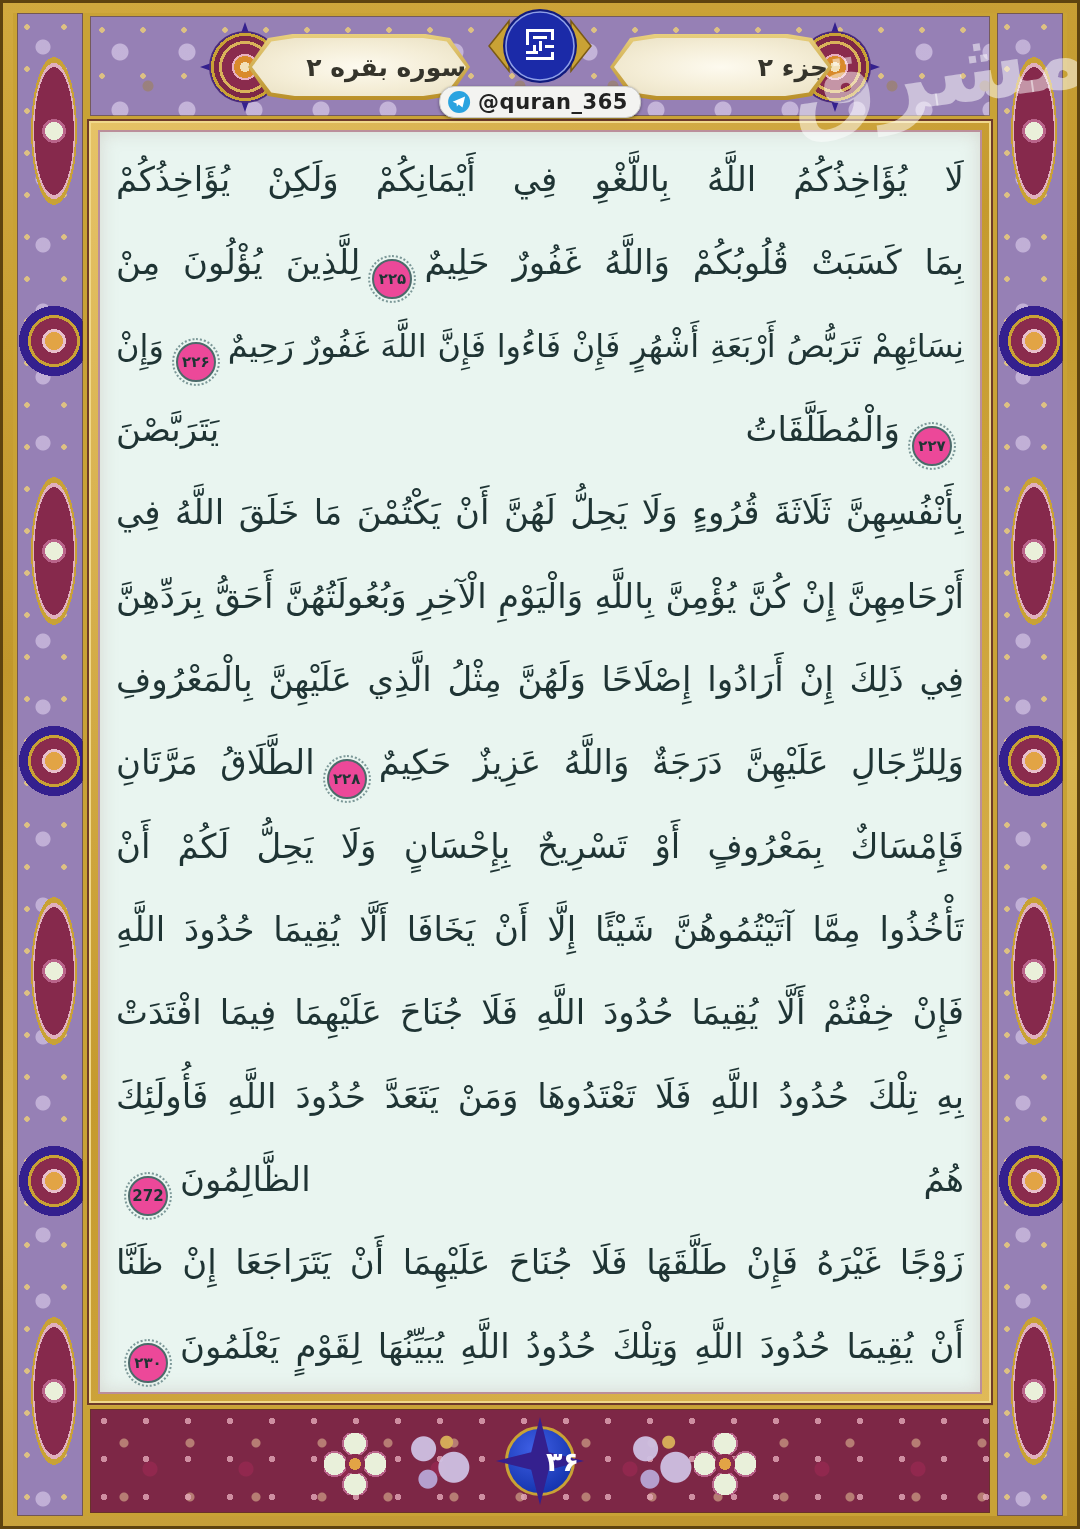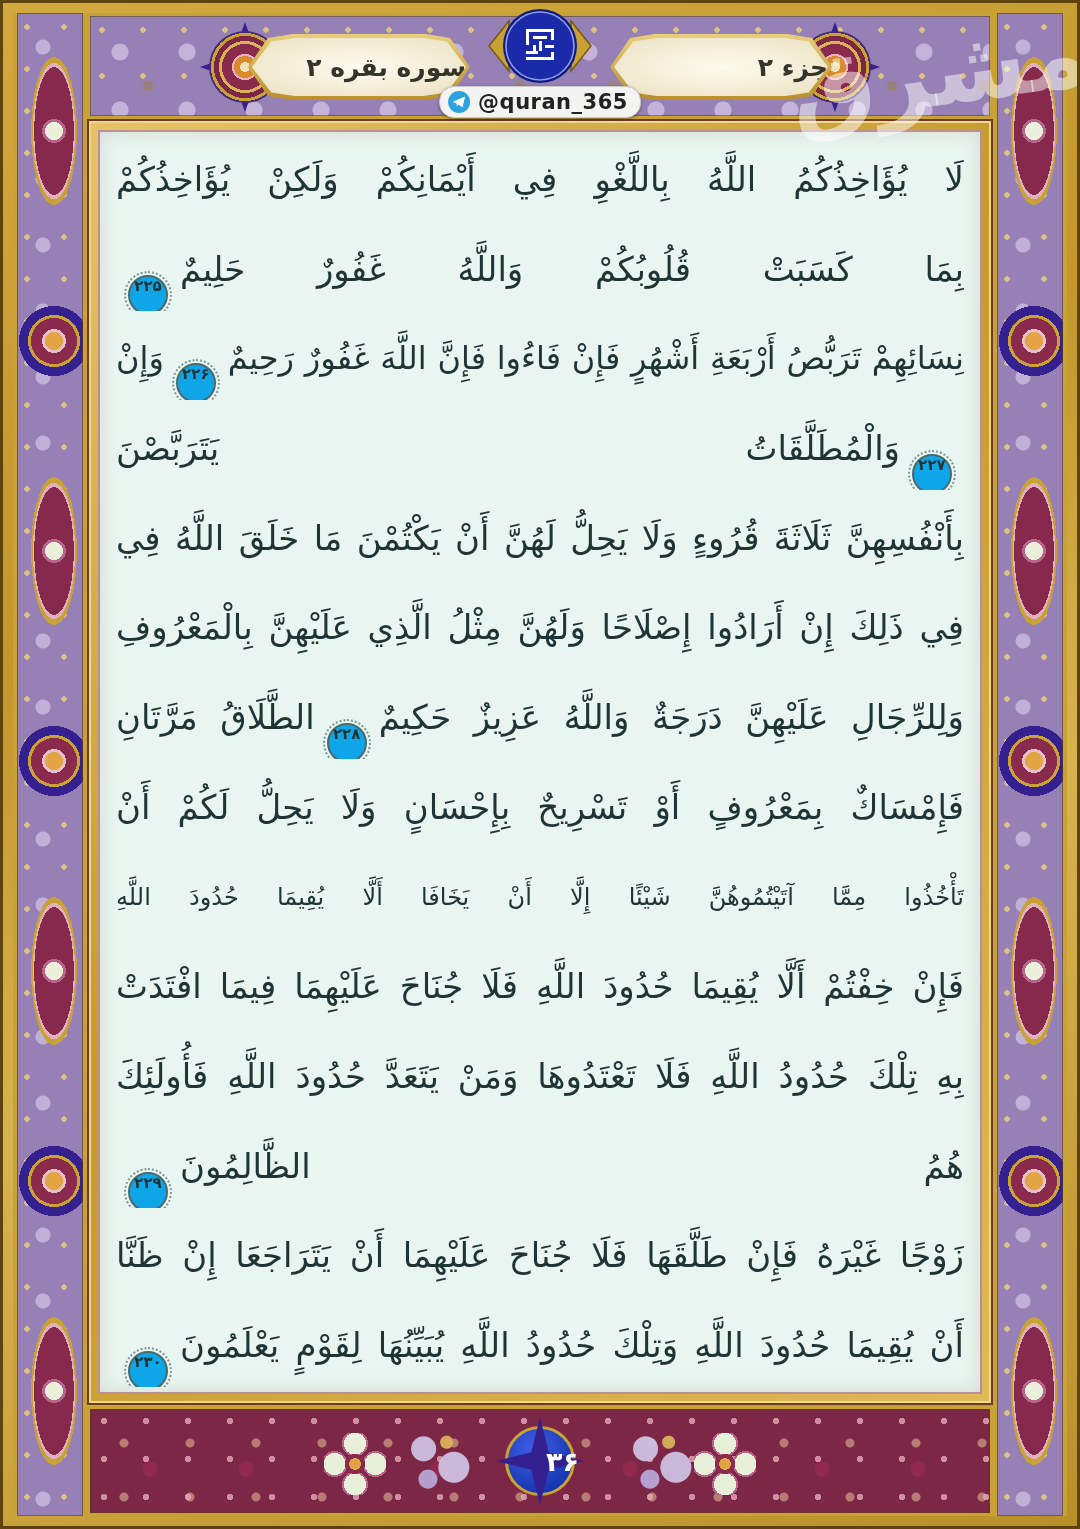--- a/index.html
+++ b/index.html
@@ -83,23 +83,23 @@
   
   .frame{position:absolute;left:84px;right:84px;top:116px;bottom:121px;z-index:2;
     background:linear-gradient(135deg,#e6c367,#c59a2e 45%,#e0ba58);
     border:2px solid #6e3a2a;box-shadow:inset 0 0 0 2px #f0d88a;padding:11px;}
   .sheet{position:relative;width:100%;height:100%;background:var(--sheet);
     box-shadow:0 0 0 2px #bb8e9a, inset 0 0 18px rgba(160,130,120,.25);
     padding:5px 16px;display:flex;flex-direction:column;justify-content:space-between;}
 
   .line{direction:rtl;text-align:justify;text-align-last:justify;color:var(--ink);
     height:84px;line-height:84px;overflow:hidden;font-size:34px;}
-  .vb{display:inline-flex;align-items:flex-start;justify-content:center;width:40px;height:40px;
+  .vb{display:inline-flex;align-items:center;justify-content:center;width:40px;height:40px;
     border:2px solid #4c6a6a;border-radius:50%;outline:2px dotted #7c9898;outline-offset:2px;
-    margin:0 12px;vertical-align:-10px;background:#0ea5e9;line-height:normal;}
+    margin:0 12px;vertical-align:-10px;background:#ec4899;line-height:normal;}
   .vn{font-size:15px;color:var(--ink);font-weight:bold;}
 
   
   .clover{position:absolute;width:62px;height:62px;top:24px;
     background:
       radial-gradient(circle at 50% 50%,#e2a445 0 6px,#8a2b4d 6px 10px,rgba(0,0,0,0) 10px),
       radial-gradient(circle at 50% 17%,#e9f0da 0 11px,#b9648a 11px 13px,rgba(0,0,0,0) 13px),
       radial-gradient(circle at 50% 83%,#e9f0da 0 11px,#b9648a 11px 13px,rgba(0,0,0,0) 13px),
       radial-gradient(circle at 17% 50%,#e9f0da 0 11px,#b9648a 11px 13px,rgba(0,0,0,0) 13px),
       radial-gradient(circle at 83% 50%,#e9f0da 0 11px,#b9648a 11px 13px,rgba(0,0,0,0) 13px);}
@@ -175,38 +175,39 @@
     <span>@quran_365</span>
   </div>
 
   <div class="watermark">مشرق</div>
 
   <div class="frame">
     <div class="sheet">
         <div class="line" style="font-size: 34px;"><span>لَا يُؤَاخِذُكُمُ اللَّهُ بِاللَّغْوِ فِي أَيْمَانِكُمْ وَلَكِنْ يُؤَاخِذُكُمْ</span></div>
         <div class="line" style="font-size: 34px;"><span>بِمَا كَسَبَتْ قُلُوبُكُمْ وَاللَّهُ غَفُورٌ حَلِيمٌ</span><span class="vb">
             <span class="vn">۲۲۵</span>
-          </span></div>
+          </span><span>لِلَّذِينَ يُؤْلُونَ مِنْ</span></div>
         <div class="line" style="font-size: 32px;"><span>نِسَائِهِمْ تَرَبُّصُ أَرْبَعَةِ أَشْهُرٍ فَإِنْ فَاءُوا فَإِنَّ اللَّهَ غَفُورٌ رَحِيمٌ</span><span class="vb">
             <span class="vn">۲۲۶</span>
           </span><span>وَإِنْ</span></div>
         <div class="line" style="font-size: 34px;"><span class="vb">
             <span class="vn">۲۲۷</span>
           </span><span>وَالْمُطَلَّقَاتُ يَتَرَبَّصْنَ</span></div>
         <div class="line" style="font-size: 34px;"><span>بِأَنْفُسِهِنَّ ثَلَاثَةَ قُرُوءٍ وَلَا يَحِلُّ لَهُنَّ أَنْ يَكْتُمْنَ مَا خَلَقَ اللَّهُ فِي</span></div>
+        <div class="line" style="font-size: 34px;"><span>أَرْحَامِهِنَّ إِنْ كُنَّ يُؤْمِنَّ بِاللَّهِ وَالْيَوْمِ الْآخِرِ وَبُعُولَتُهُنَّ أَحَقُّ بِرَدِّهِنَّ</span></div>
         <div class="line" style="font-size: 34px;"><span>فِي ذَلِكَ إِنْ أَرَادُوا إِصْلَاحًا وَلَهُنَّ مِثْلُ الَّذِي عَلَيْهِنَّ بِالْمَعْرُوفِ</span></div>
         <div class="line" style="font-size: 34px;"><span>وَلِلرِّجَالِ عَلَيْهِنَّ دَرَجَةٌ وَاللَّهُ عَزِيزٌ حَكِيمٌ</span><span class="vb">
             <span class="vn">۲۲۸</span>
           </span><span>الطَّلَاقُ مَرَّتَانِ</span></div>
         <div class="line" style="font-size: 34px;"><span>فَإِمْسَاكٌ بِمَعْرُوفٍ أَوْ تَسْرِيحٌ بِإِحْسَانٍ وَلَا يَحِلُّ لَكُمْ أَنْ</span></div>
-        <div class="line" style="font-size: 24px;"><span>تَأْخُذُوا مِمَّا آتَيْتُمُوهُنَّ شَيْئًا إِلَّا أَنْ يَخَافَا أَلَّا يُقِيمَا حُدُودَ اللَّهِ</span></div>
+        <div class="line" style="font-size: 34px;"><span>تَأْخُذُوا مِمَّا آتَيْتُمُوهُنَّ شَيْئًا إِلَّا أَنْ يَخَافَا أَلَّا يُقِيمَا حُدُودَ اللَّهِ</span></div>
         <div class="line" style="font-size: 34px;"><span>فَإِنْ خِفْتُمْ أَلَّا يُقِيمَا حُدُودَ اللَّهِ فَلَا جُنَاحَ عَلَيْهِمَا فِيمَا افْتَدَتْ</span></div>
         <div class="line" style="font-size: 34px;"><span>بِهِ تِلْكَ حُدُودُ اللَّهِ فَلَا تَعْتَدُوهَا وَمَنْ يَتَعَدَّ حُدُودَ اللَّهِ فَأُولَئِكَ</span></div>
         <div class="line" style="font-size: 34px;"><span>هُمُ الظَّالِمُونَ</span><span class="vb">
-            <span class="vn">۲۲۹</span>
+            <span class="vn">272</span>
           </span></div>
         <div class="line" style="font-size: 34px;"><span>زَوْجًا غَيْرَهُ فَإِنْ طَلَّقَهَا فَلَا جُنَاحَ عَلَيْهِمَا أَنْ يَتَرَاجَعَا إِنْ ظَنَّا</span></div>
         <div class="line" style="font-size: 34px;"><span>أَنْ يُقِيمَا حُدُودَ اللَّهِ وَتِلْكَ حُدُودُ اللَّهِ يُبَيِّنُهَا لِقَوْمٍ يَعْلَمُونَ</span><span class="vb">
             <span class="vn">۲۳۰</span>
           </span></div>
       </div>
   </div>
 
   <div class="band bottom">
     <div class="clover f-left"></div>

